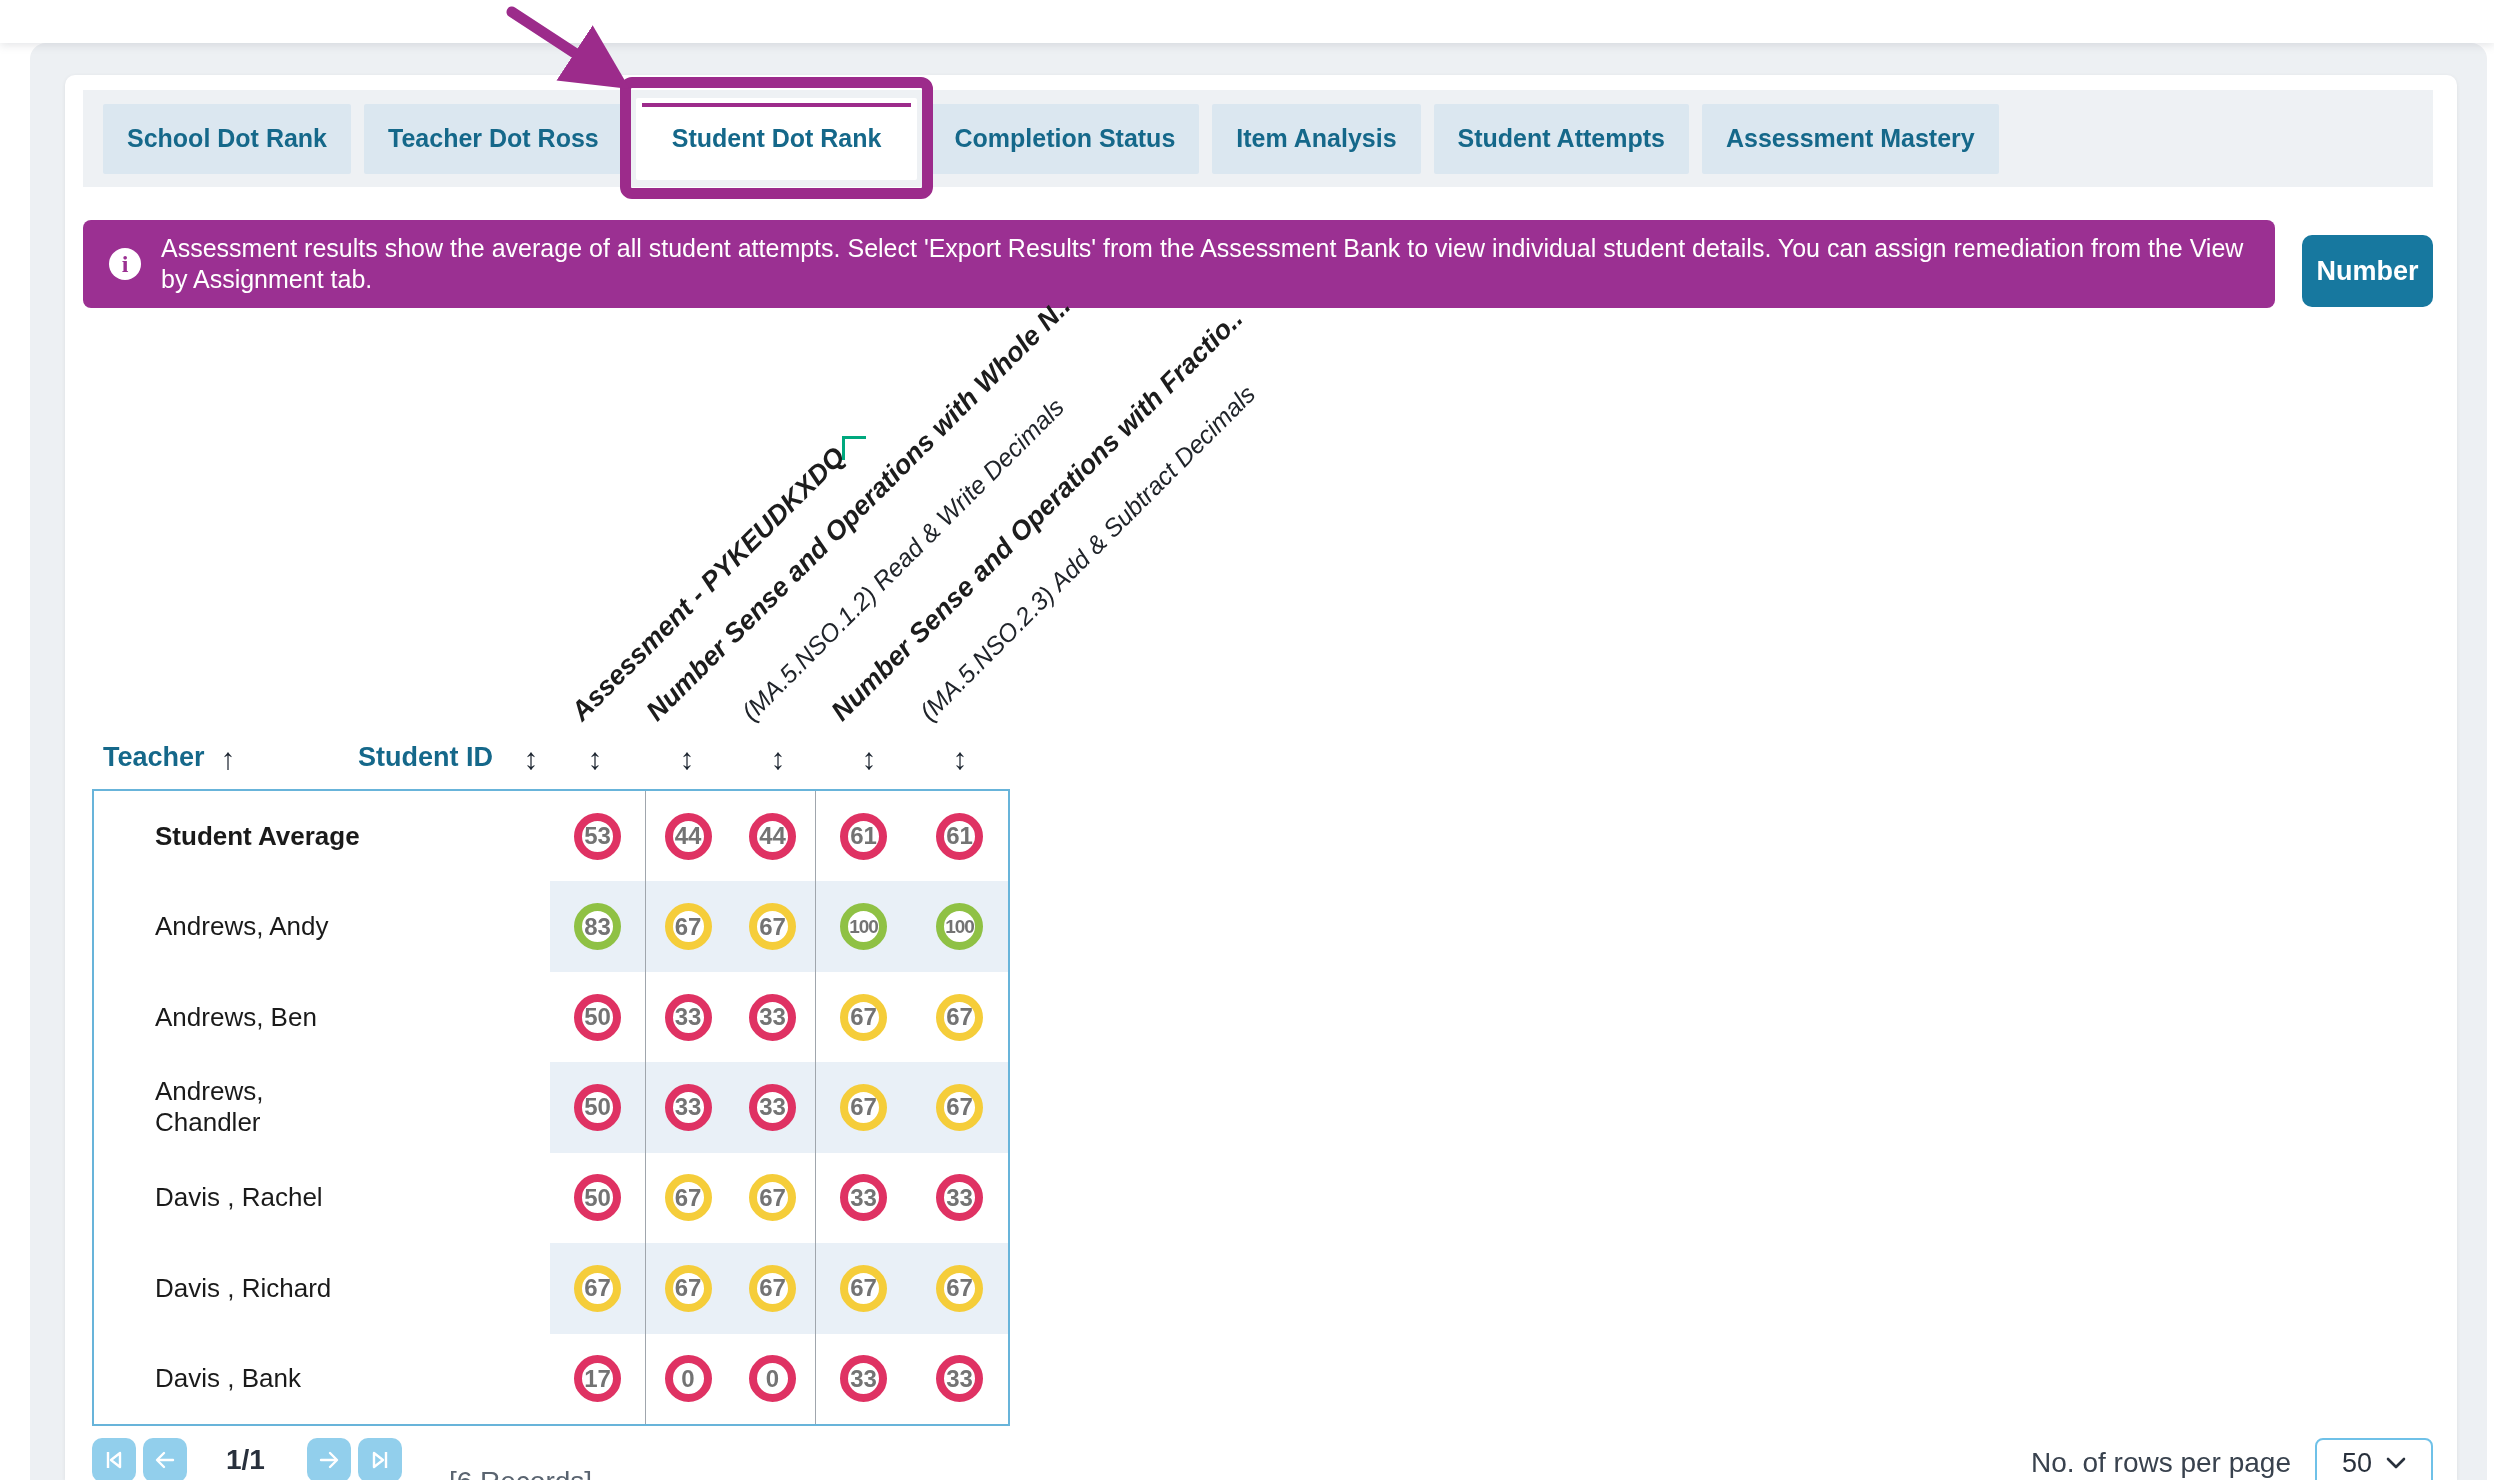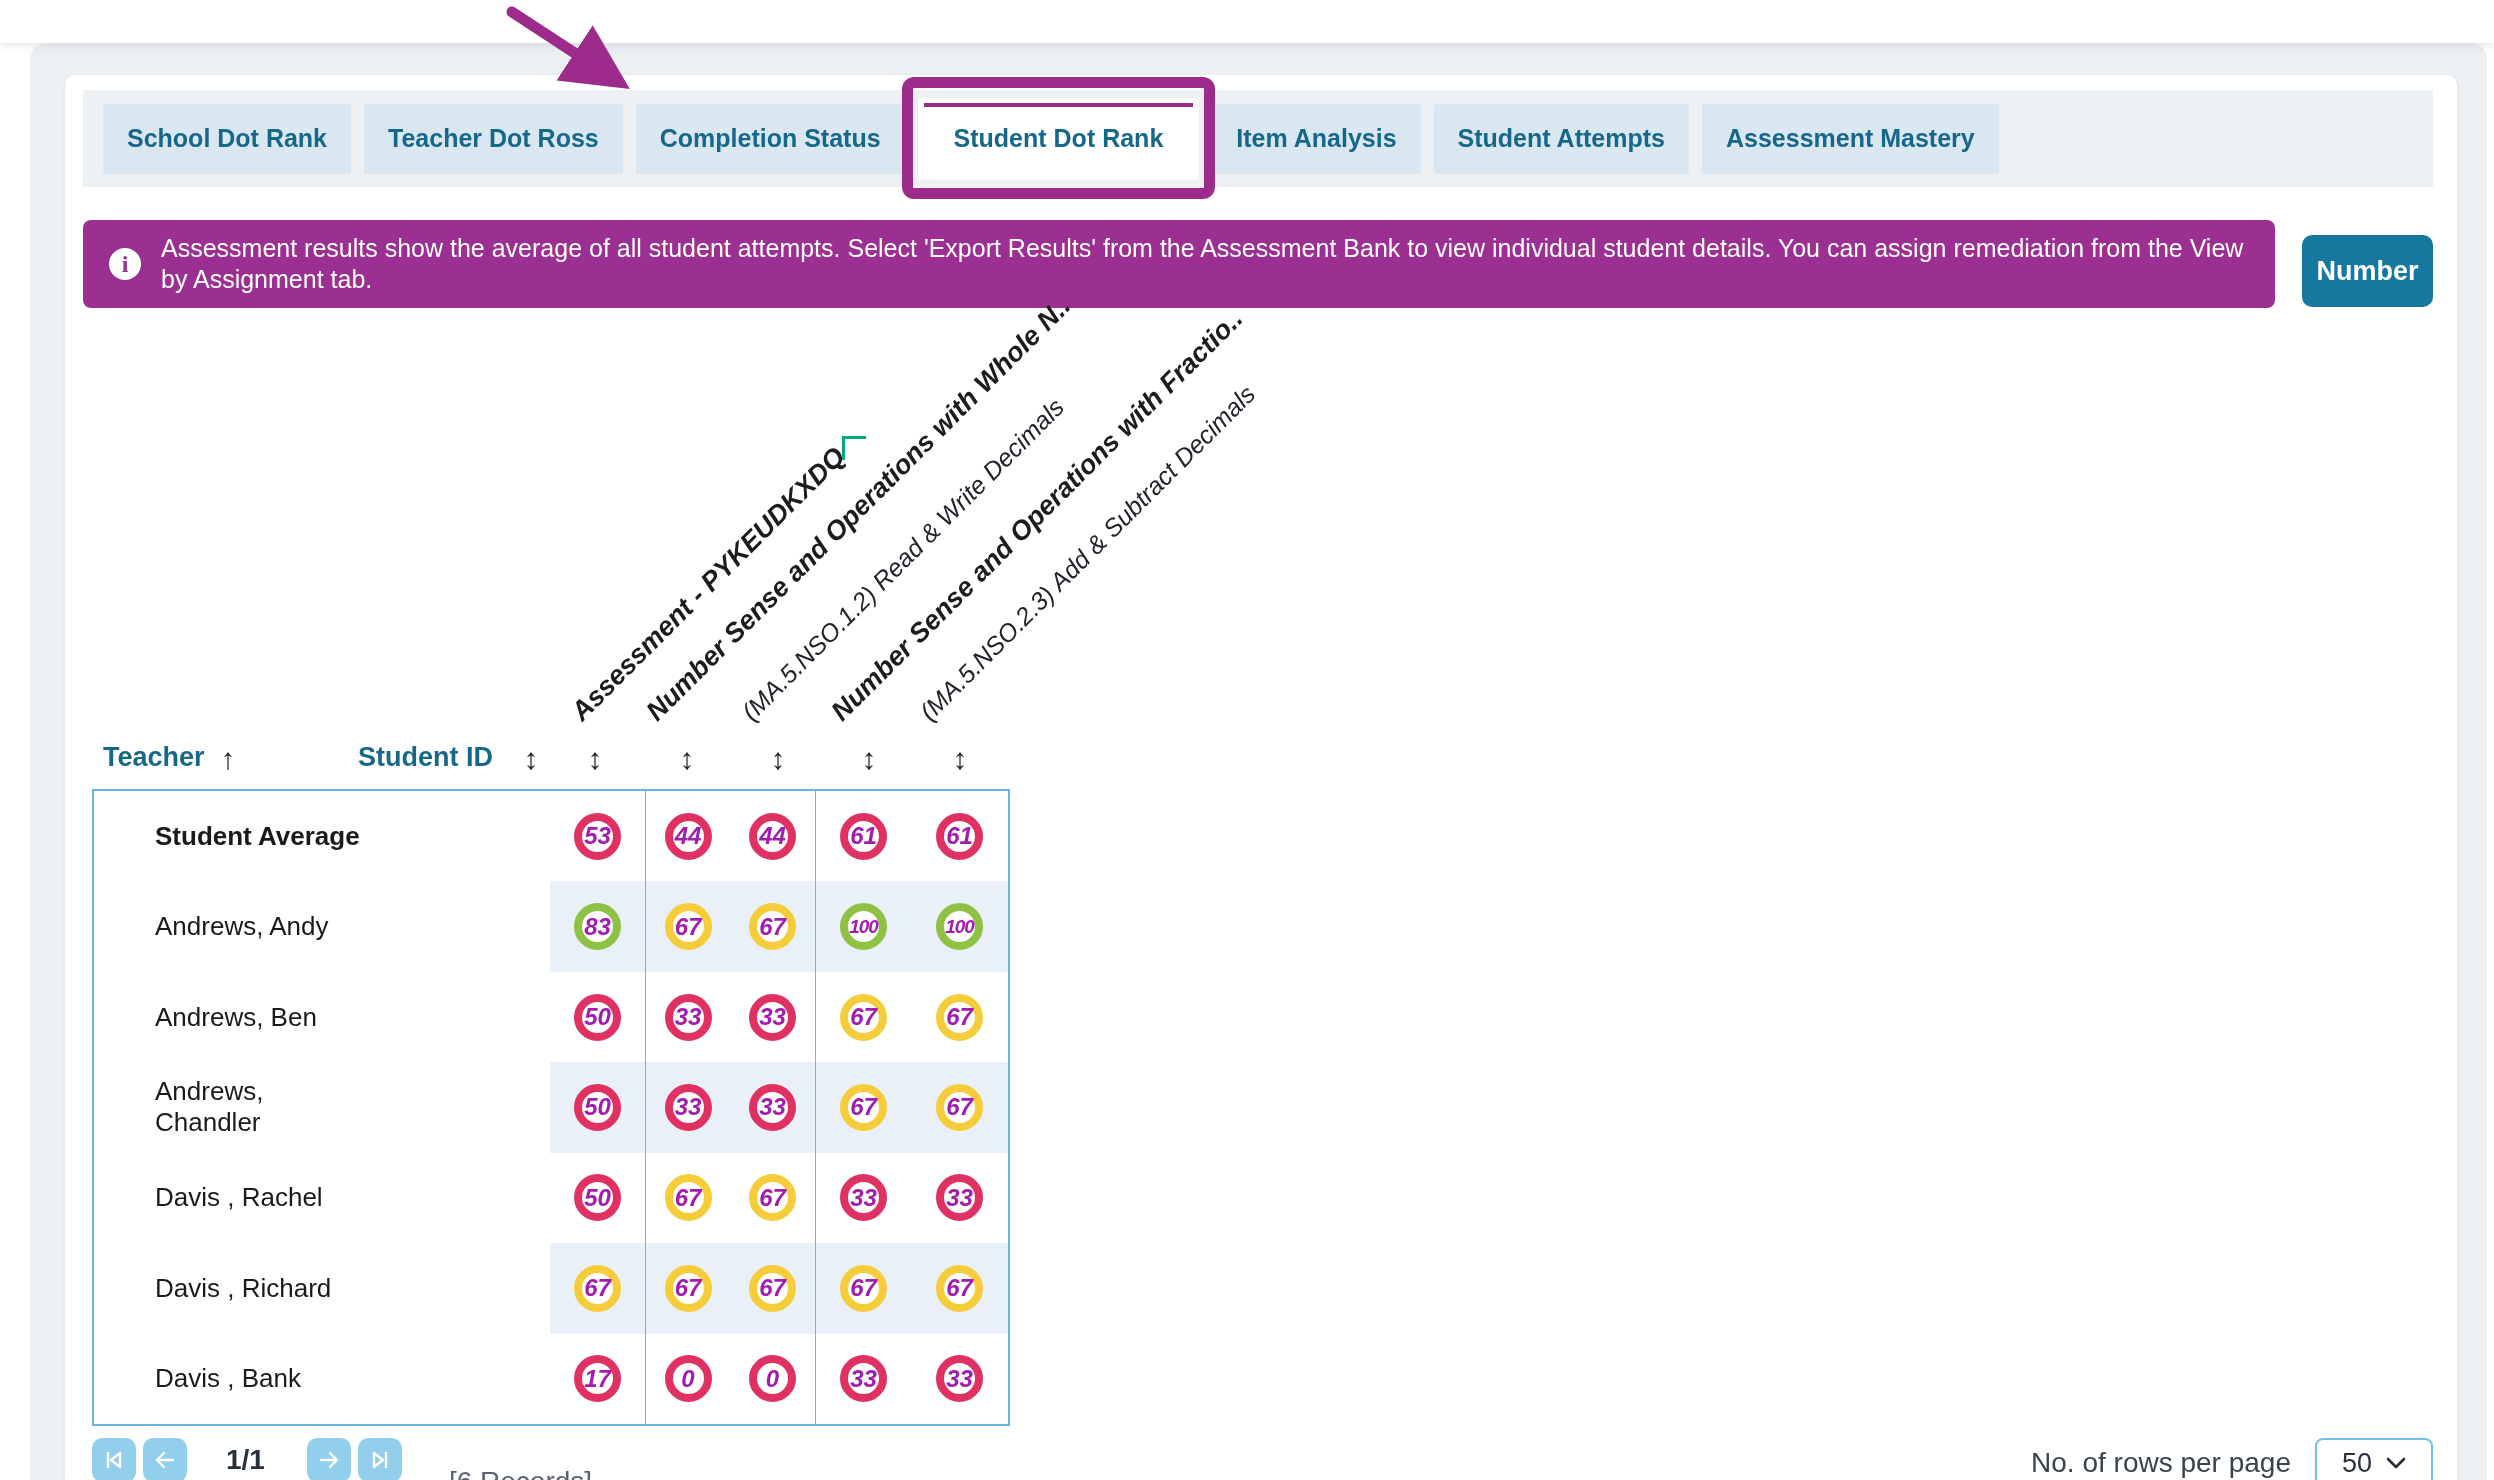--- a/index.html
+++ b/index.html
@@ -65,21 +65,21 @@
   .c-name.b { font-weight:bold; }
   .c-id { width:200px; }
   .dots { width:458px; display:flex; }
   .trow.striped .dots { background:#e9f0f7; }
   .dcell { display:flex; align-items:center; justify-content:center; }
   .dcell.w0 { width:95px; } .dcell.w1 { width:85px; } .dcell.w2 { width:85px; }
   .dcell.w3 { width:96px; } .dcell.w4 { width:97px; }
   .dcell.div { border-left:1px solid #a0a6ad; }
   .dot { width:47px; height:47px; border-radius:50%; border:8px solid #999; background:#fff;
          display:flex; align-items:center; justify-content:center;
-         font-size:24px; font-weight:bold; color:#a21caf;font-style:italic; }
+         font-size:24px; font-weight:bold; color:#737373; }
   .dot.d3 { font-size:19px; letter-spacing:-1px; }
 
   
   .pager-l { position:absolute; left:92px; top:1438px; height:44px; display:flex;
              align-items:center; z-index:2; }
   .pbtn { width:44px; height:44px; border:none; border-radius:10px; background:#92cfec;
           display:flex; align-items:center; justify-content:center; margin-right:7px; cursor:pointer; }
   .pbtn svg { display:block; }
   .pageno { font-size:28px; font-weight:bold; color:#28303c; margin:0 42px 0 32px; }
   .records { font-size:28px; color:#5a6470; margin-left:40px;margin-top:44px; }
@@ -94,25 +94,25 @@
 <body>
 
 <div class="page">
   <div class="panel"></div>
   <div class="topbar"></div>
   <div class="card"></div>
 
   <div class="tabstrip">
     <div class="tab">School Dot Rank</div>
     <div class="tab">Teacher Dot Ross</div>
-    <div class="tab">Completion Status</div>
     <div class="tab active">
       <span>Student Dot Rank</span>
       <div class="hl-ring"></div>
     </div>
+    <div class="tab">Completion Status</div>
     <div class="tab">Item Analysis</div>
     <div class="tab">Student Attempts</div>
     <div class="tab">Assessment Mastery</div>
   </div>
 
   <svg class="arrow-svg" width="170" height="104" viewBox="0 0 170 104">
     <defs>
       <marker id="ah" markerWidth="6" markerHeight="6" refX="4.5" refY="3" orient="auto">
         <path d="M0,0 L6,3 L0,6 Z" fill="#9c2b8b"></path>
       </marker>

